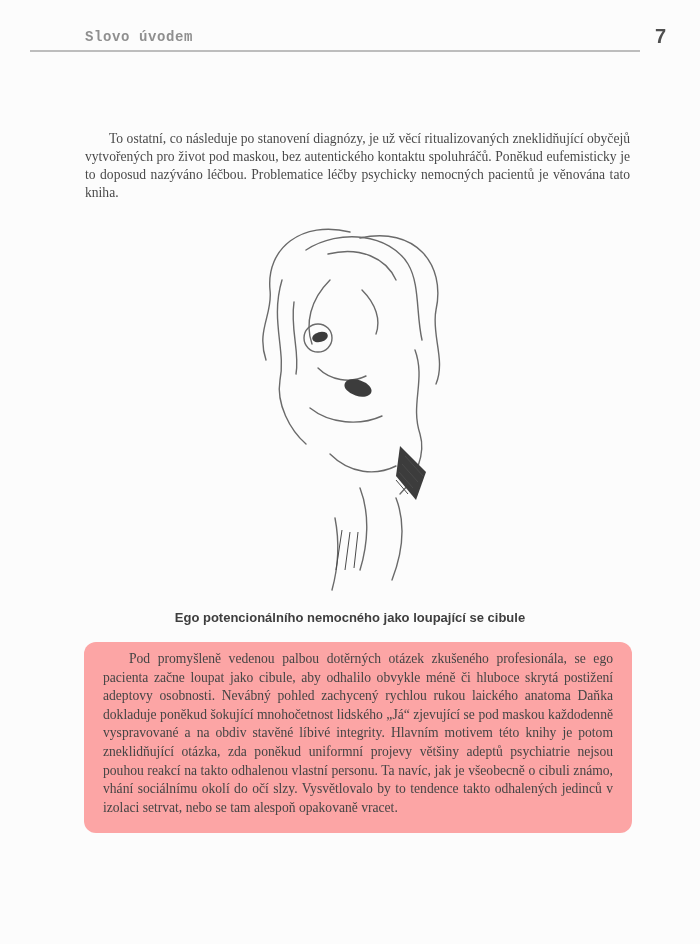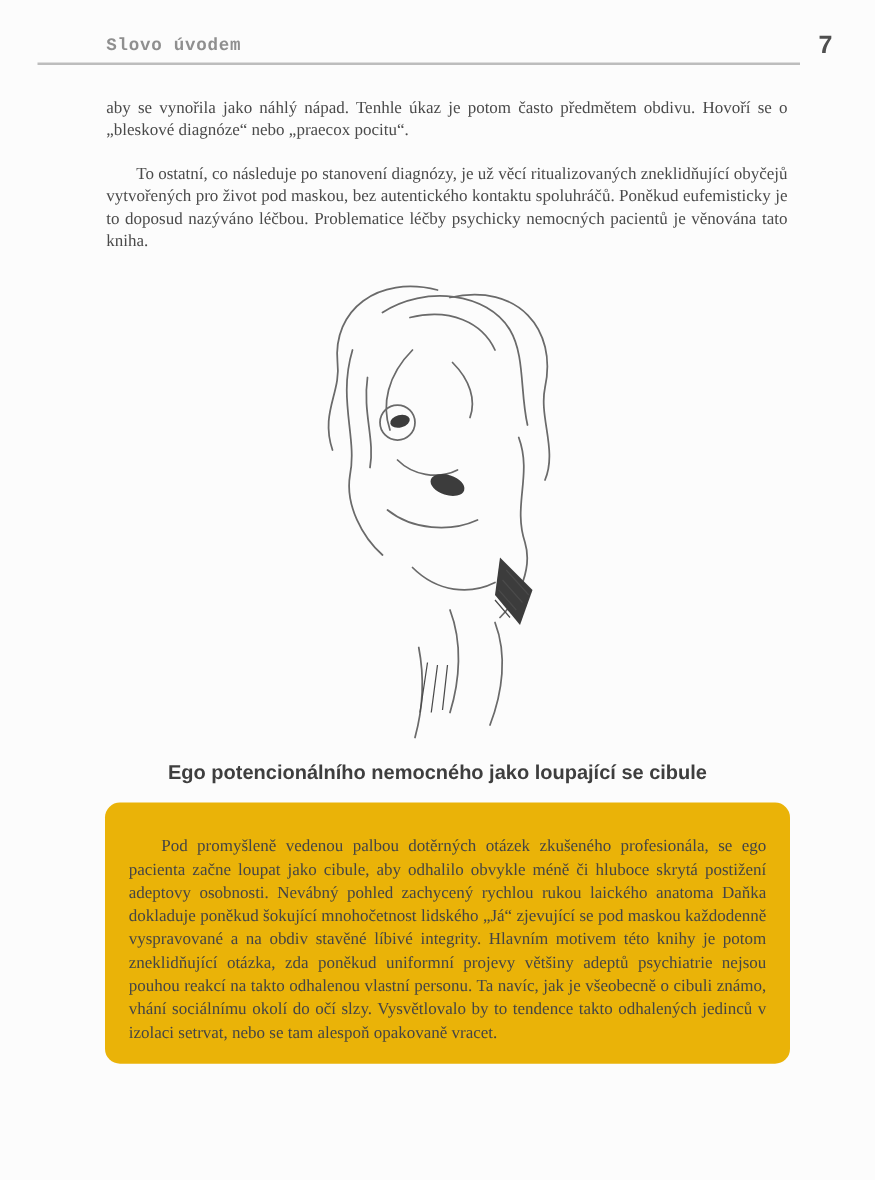--- a/index.html
+++ b/index.html
@@ -41,48 +41,47 @@
   .p2{top:130px;text-indent:24px;}
 
   
   .figure{
     position:absolute;left:210px;top:218px;width:290px;height:378px;
   }
   .caption{
     position:absolute;left:0;right:0;top:610px;
     text-align:center;
     font-family:"Liberation Sans", sans-serif;
-    font-weight:bold;font-size:16px;color:#3e3e3e;
+    font-weight:bold;font-size:13px;color:#3e3e3e;
   }
 
   
   .box{
     position:absolute;left:84px;top:642px;width:548px;
-    background:#eab308;
+    background:#fca5a5;
     border-radius:12px;
-    padding:26px 19px 16px 19px;
+    padding:8px 19px 16px 19px;
     box-sizing:border-box;
   }
   .box p{
     margin:0;
     font-size:13.6px;line-height:18.6px;
     text-align:justify;text-indent:26px;
     color:#454545;
   }
 </style>
 </head>
 <body>
 
 <div class="page">
 
   <div class="header-title">Slovo úvodem</div>
   <div class="page-number">7</div>
   <div class="header-rule"></div>
 
-  <p class="body-text p1">aby se vynořila jako náhlý nápad. Tenhle úkaz je potom často předmětem obdivu. Hovoří se o „bleskové diagnóze“ nebo „praecox pocitu“.</p>
   <p class="body-text p2">To ostatní, co následuje po stanovení diagnózy, je už věcí ritualizovaných zneklidňující obyčejů vytvořených pro život pod maskou, bez autentického kontaktu spoluhráčů. Poněkud eufemisticky je to doposud nazýváno léčbou. Problematice léčby psychicky nemocných pacientů je věnována tato kniha.</p>
 
   <div class="figure">
     <svg viewBox="0 0 290 378" width="290" height="378">
 
       <g fill="none" stroke="#6a6a6a" stroke-width="1.4" stroke-linecap="round">
         <path d="M140,14 C92,2 56,30 60,72 C63,96 46,112 56,142"></path>
         <path d="M150,20 C205,8 236,46 226,92 C221,116 236,142 226,166"></path>
         <path d="M96,32 C130,10 180,16 198,46 C210,66 206,96 212,122"></path>
         <path d="M72,62 C60,102 76,132 70,162 C66,186 80,212 96,226"></path>

